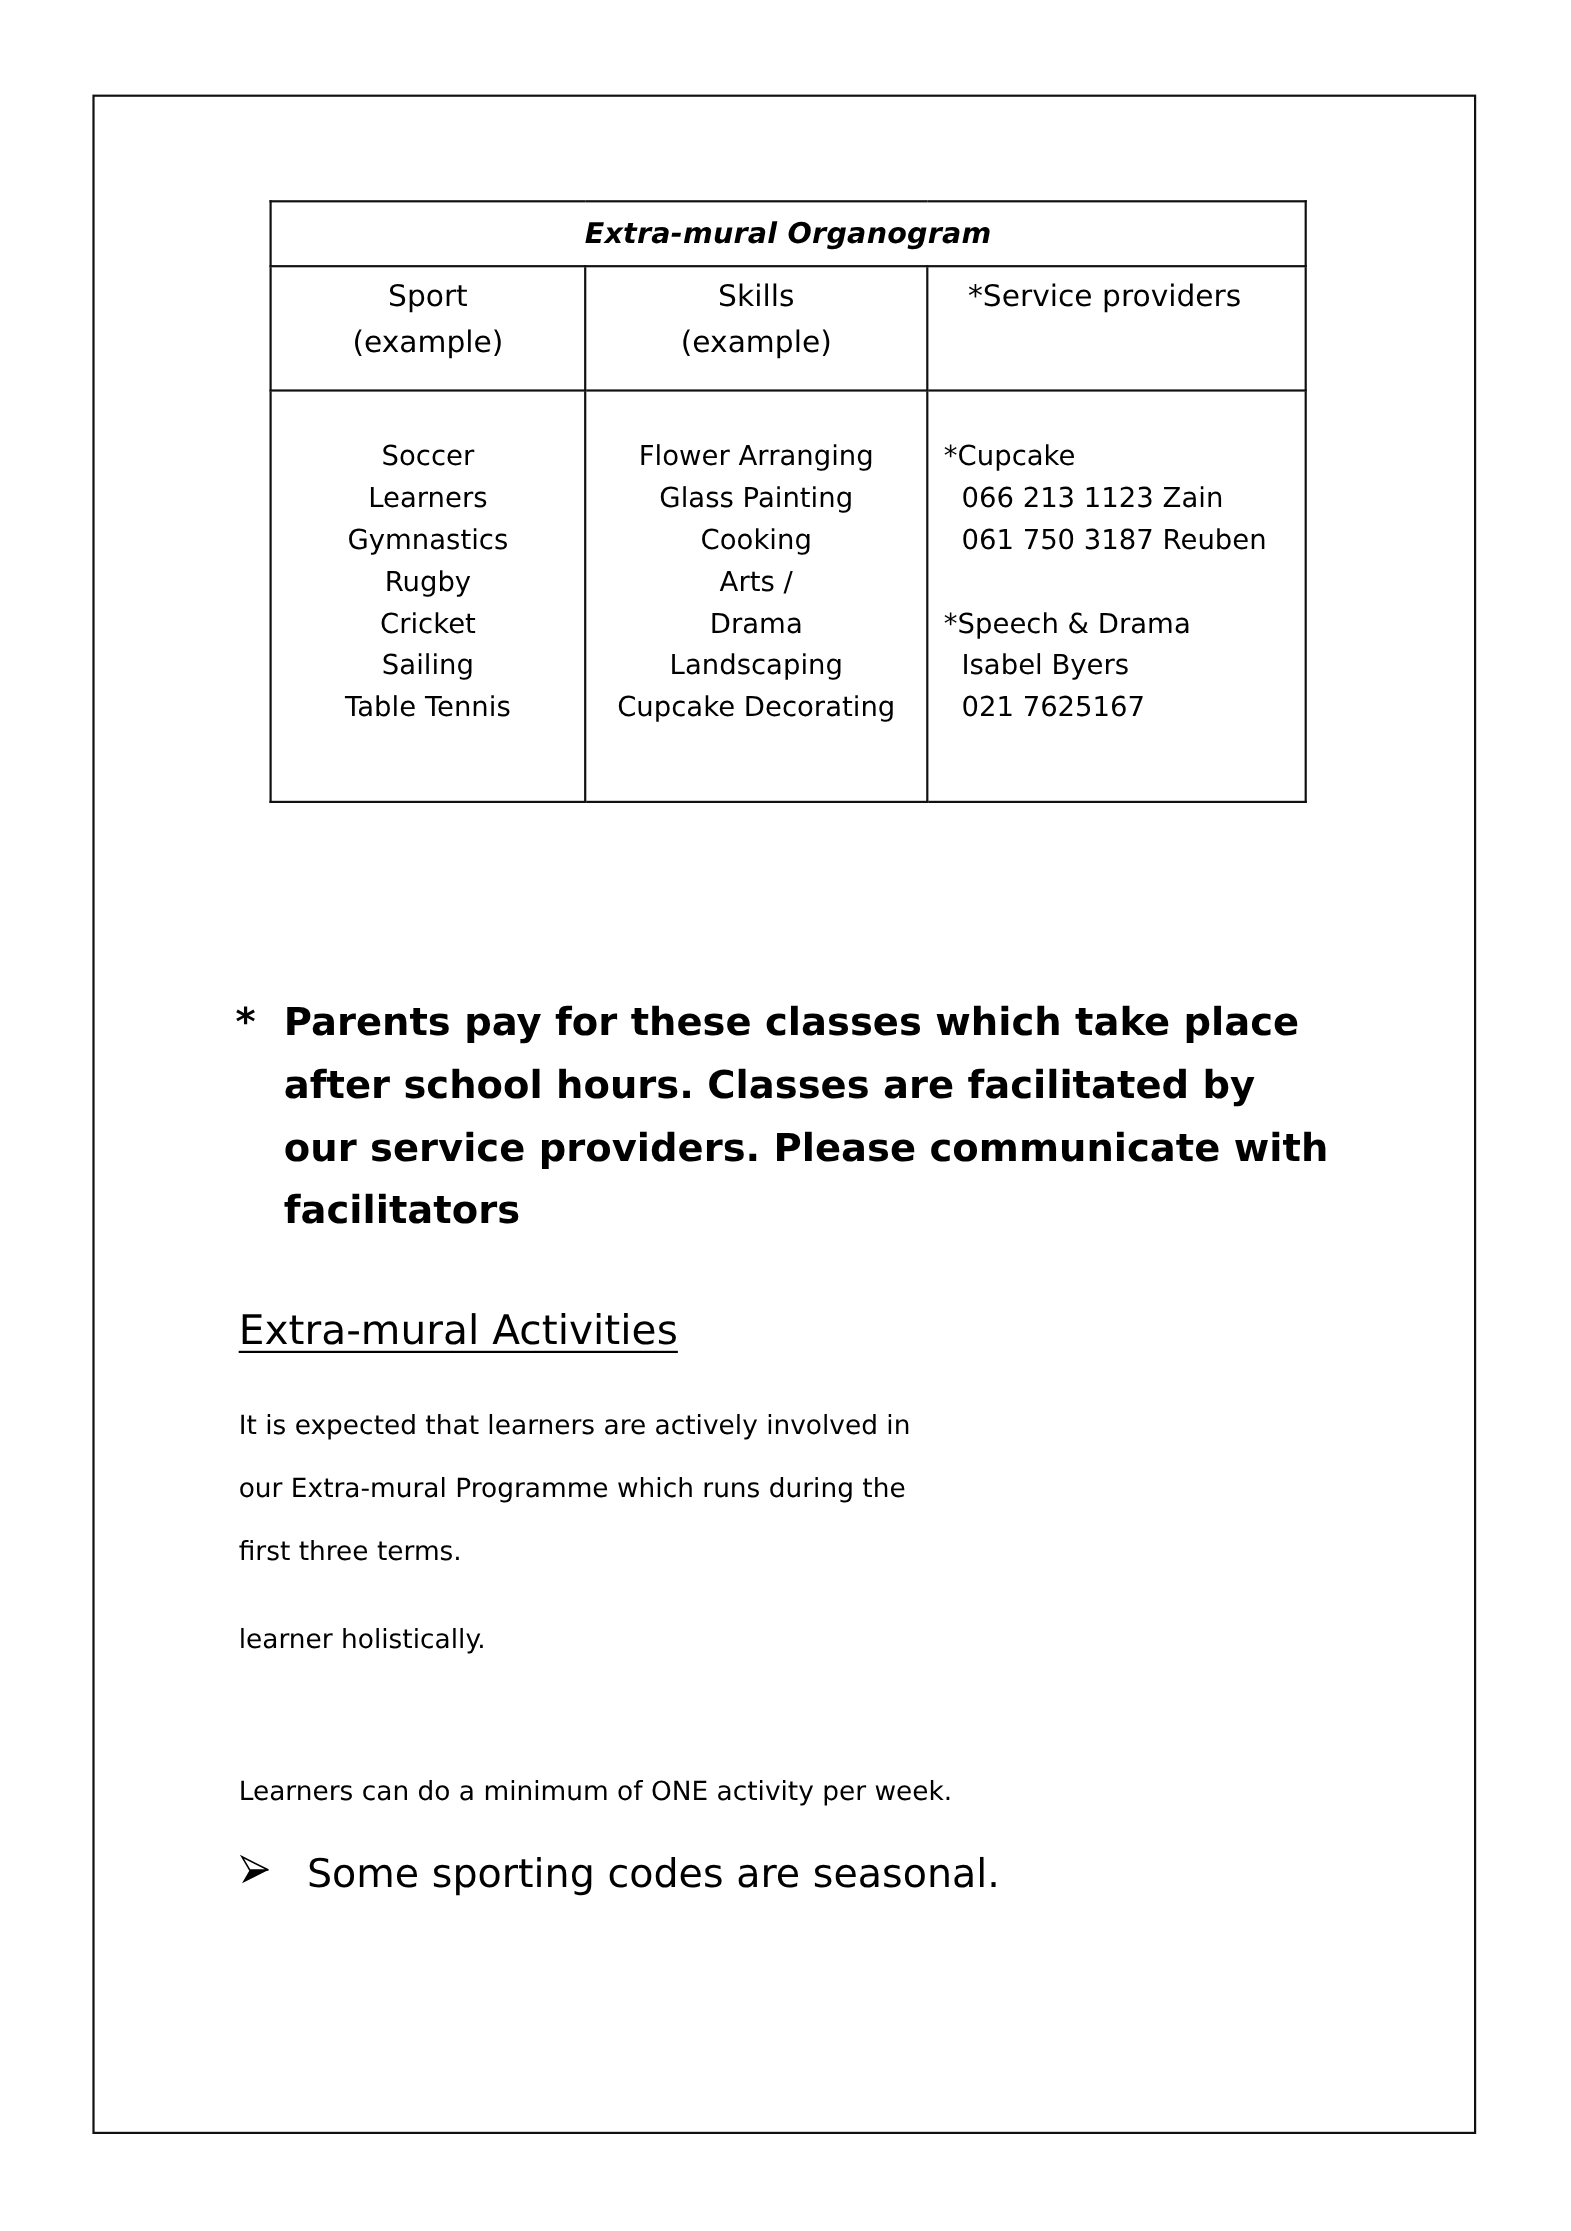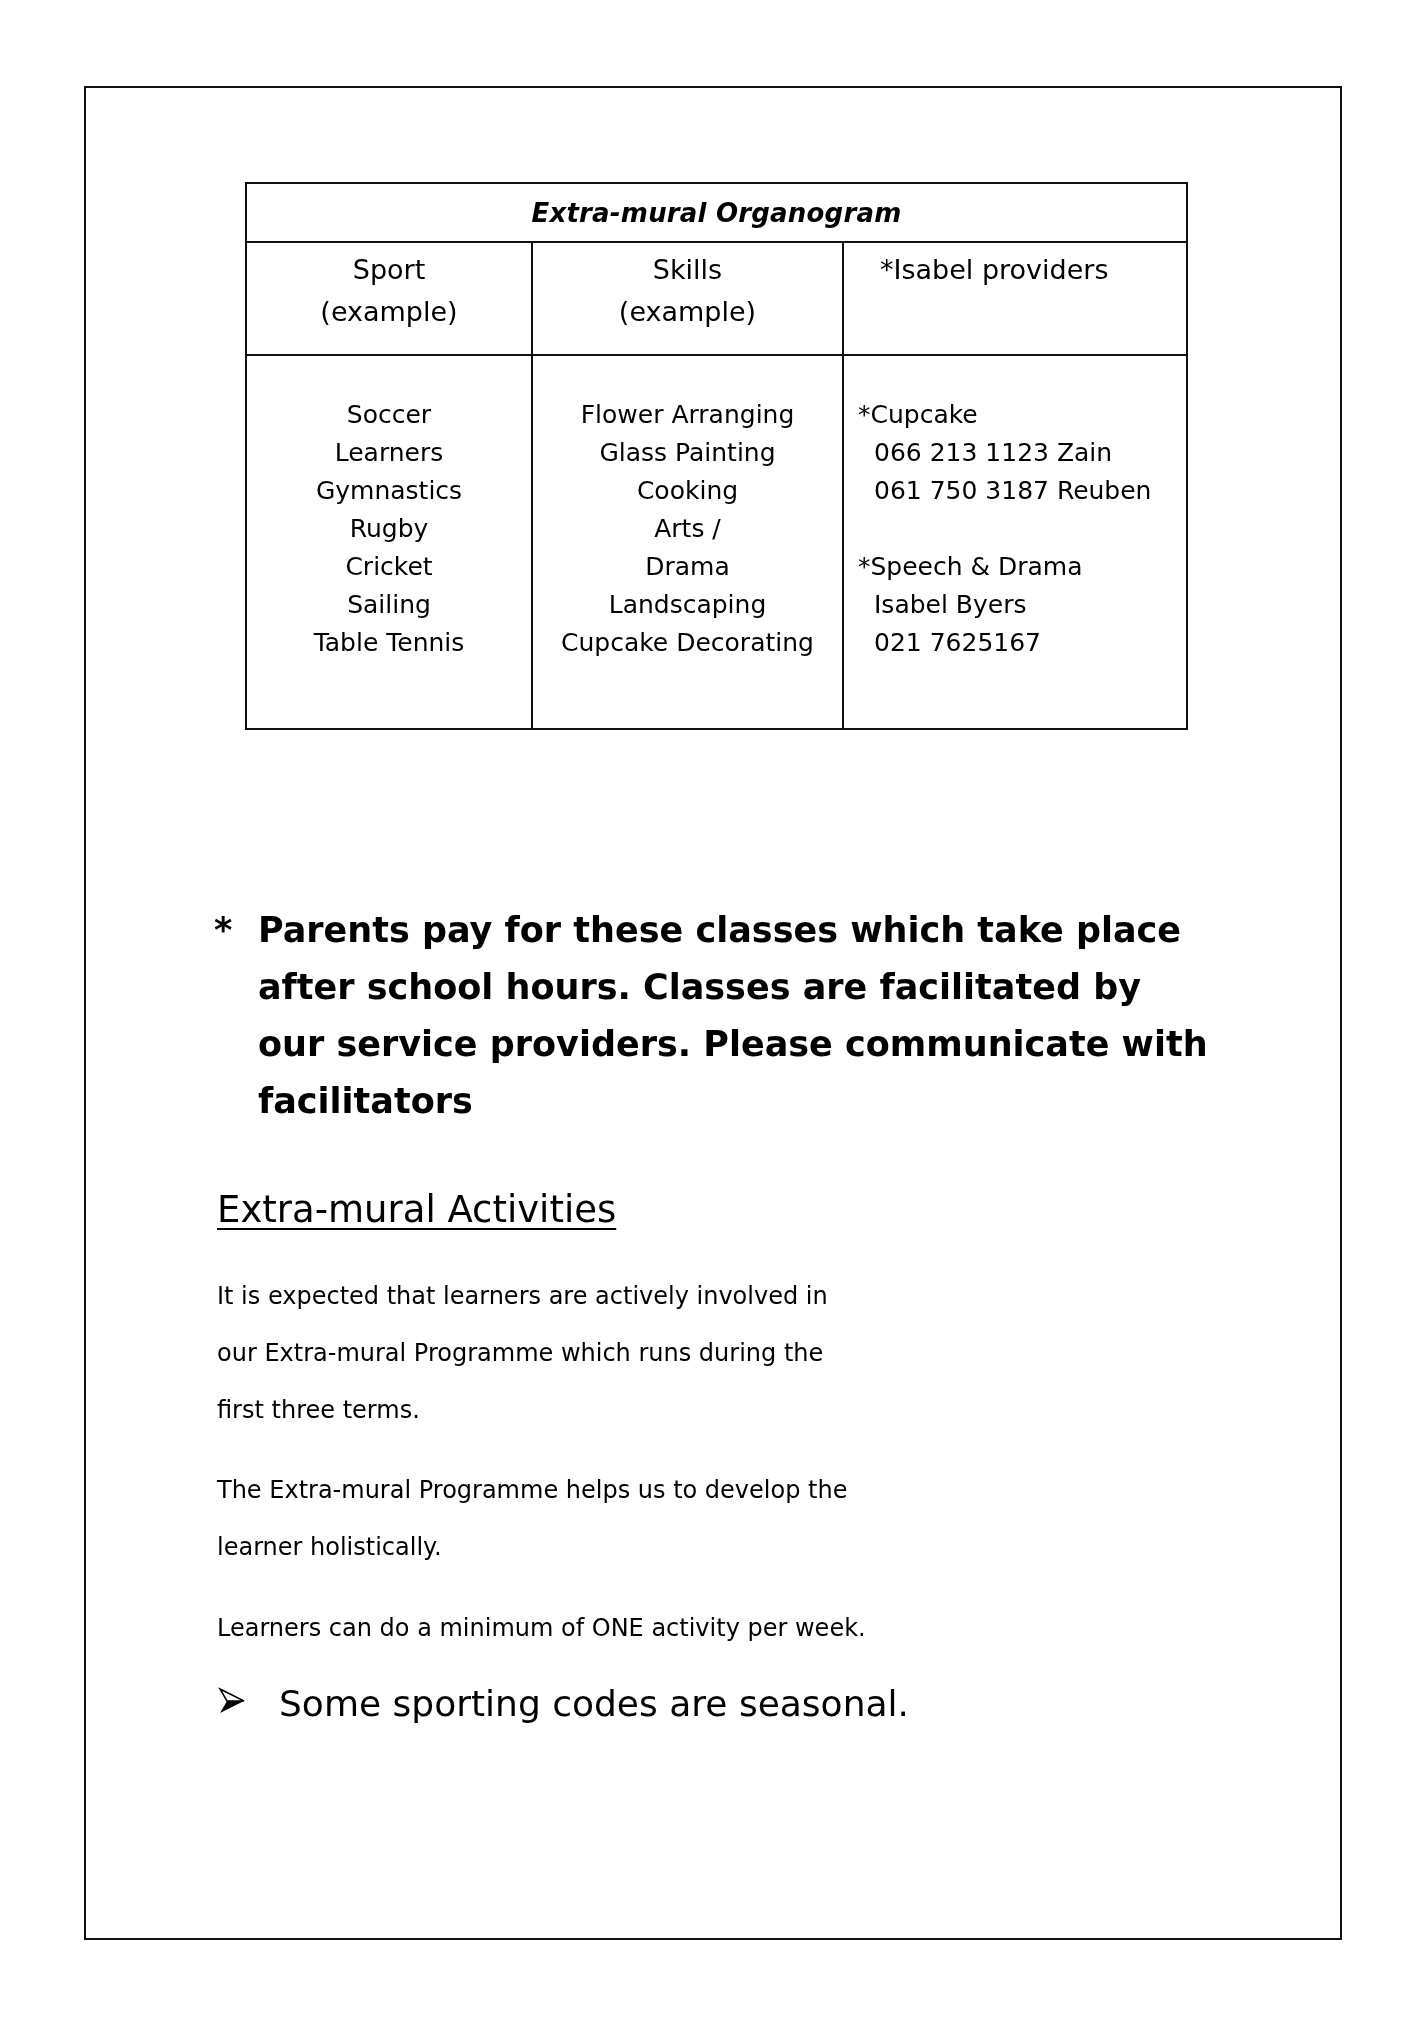--- a/index.html
+++ b/index.html
@@ -79,21 +79,21 @@
   <tr>
     <th class="col-head center">
       <span class="line">Sport</span>
       <span class="line">(example)</span>
     </th>
     <th class="col-head center">
       <span class="line">Skills</span>
       <span class="line">(example)</span>
     </th>
     <th class="col-head sp">
-      <span class="line">*Isabel providers</span>
+      <span class="line">*Service providers</span>
     </th>
   </tr>
   <tr>
     <td class="col-body center">
       <span class="line">Soccer</span>
       <span class="line">Learners</span>
       <span class="line">Gymnastics</span>
       <span class="line">Rugby</span>
       <span class="line">Cricket</span>
       <span class="line">Sailing</span>
@@ -131,21 +131,20 @@
 
 <div class="section-heading">Extra-mural Activities</div>
 
 <div class="para p1">
   <span class="line">It is expected that learners are actively involved in</span>
   <span class="line">our Extra-mural Programme which runs during the</span>
   <span class="line">first three terms.</span>
 </div>
 
 <div class="para p2">
-  <span class="line">The Extra-mural Programme helps us to develop the</span>
   <span class="line">learner holistically.</span>
 </div>
 
 <div class="para p3">Learners can do a minimum of ONE activity per week.</div>
 
 <ul class="bullets">
   <li>
     <span class="bullet-icon">
       <svg width="30" height="30" viewBox="0 0 30 30">
           <polygon points="3,3 27,15 3,27 10,15" fill="#000"></polygon>

